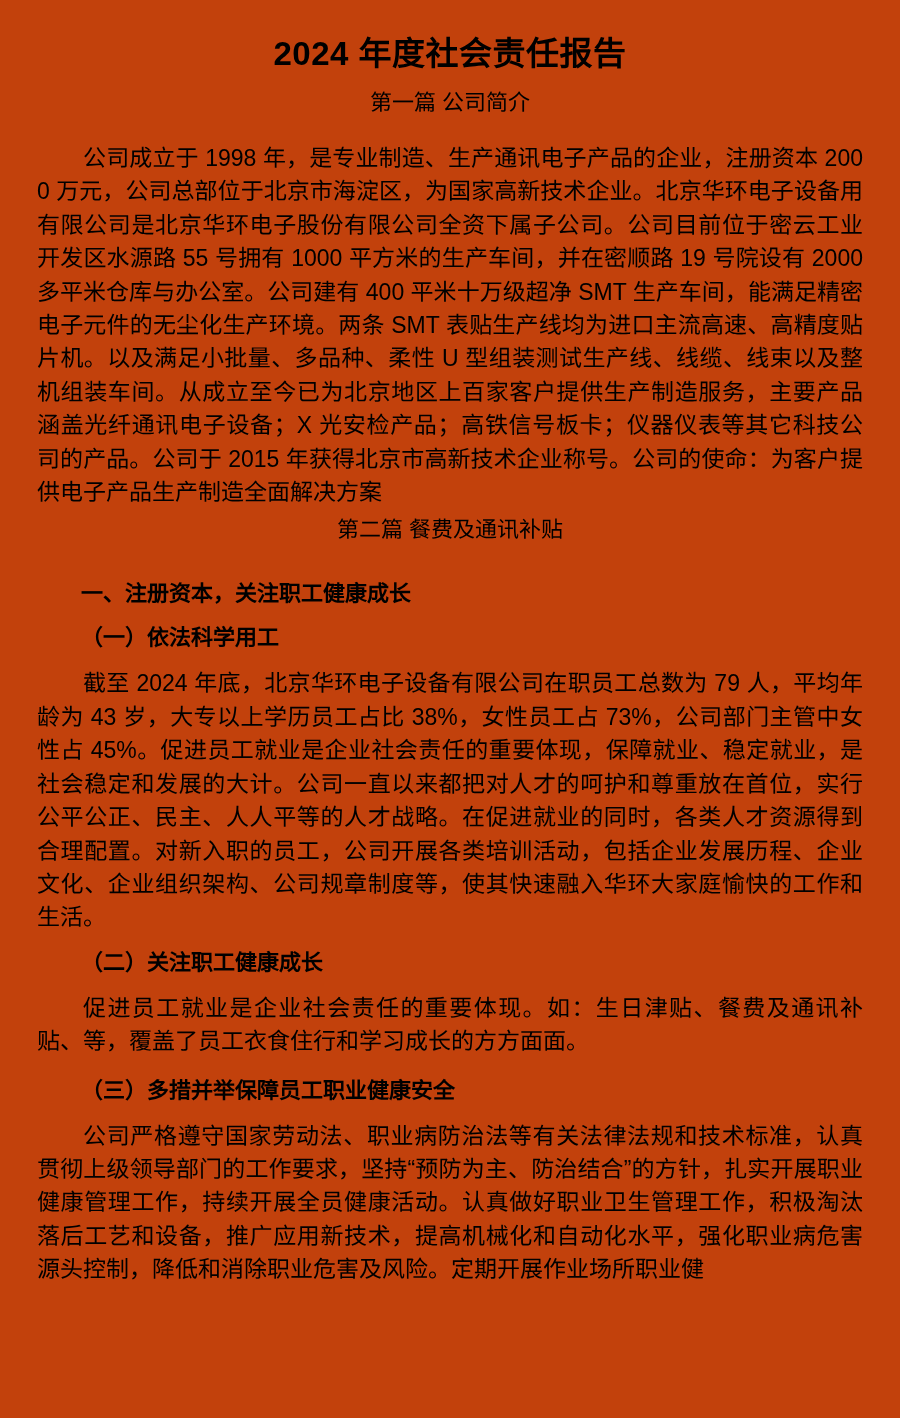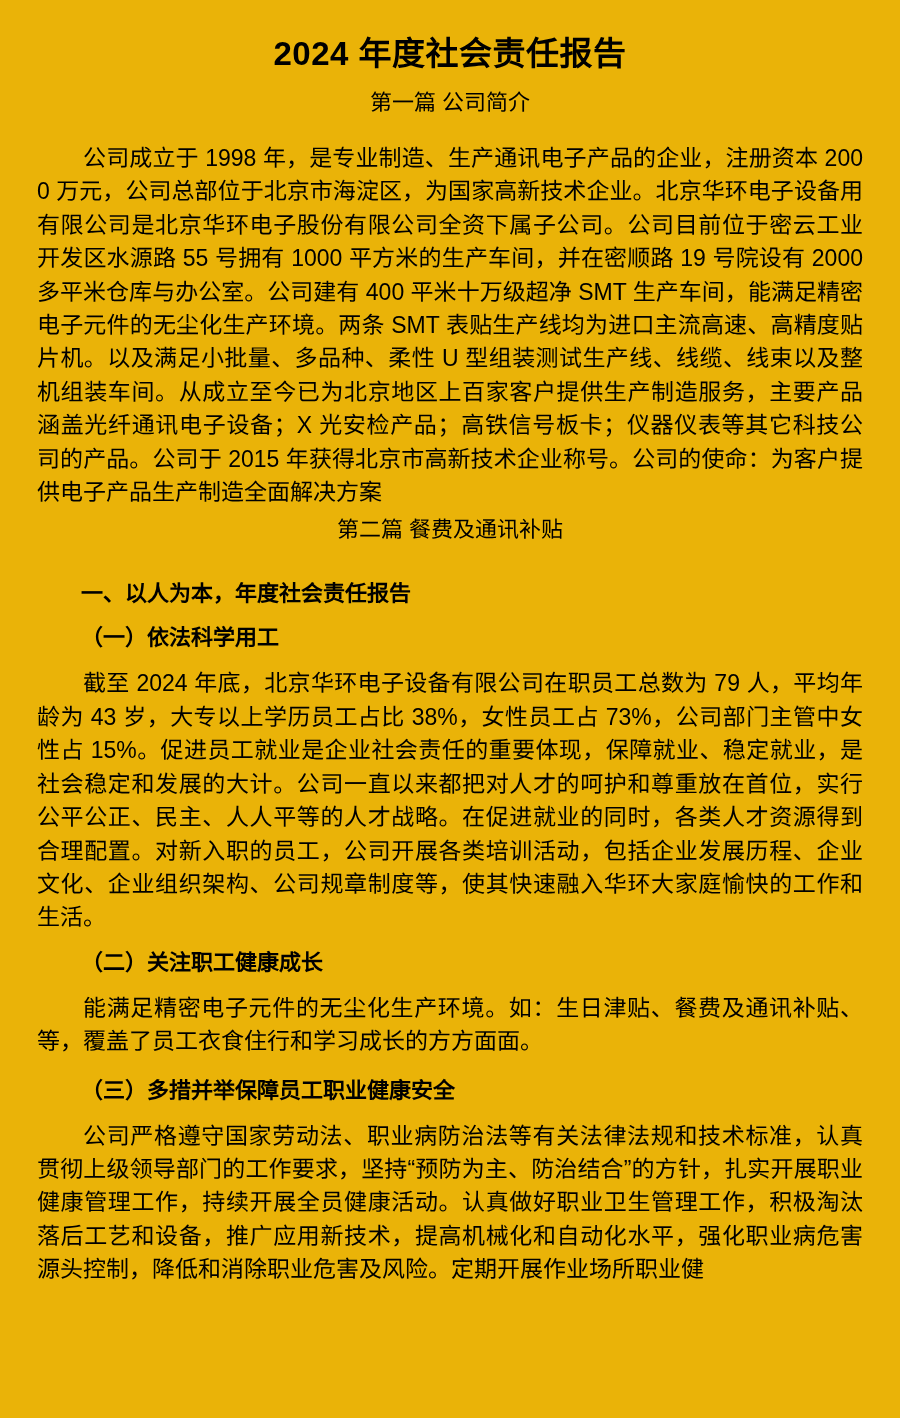--- a/index.html
+++ b/index.html
@@ -12,21 +12,21 @@
     height: 1418px;
     overflow: hidden;
     font-family: "Liberation Sans", "DejaVu Sans", sans-serif;
     color: #000000;
   }
   .page {
     box-sizing: border-box;
     width: 900px;
     height: 1418px;
     padding: 34px 37px 0 37px;
-    background: #eab308;
+    background: #c2410c;
   }
   .doc-title {
     margin: 0 0 14px 0;
     font-size: 33px;
     line-height: 40px;
     font-weight: 700;
     text-align: center;
     letter-spacing: 0.5px;
   }
   .part-heading {
@@ -79,28 +79,28 @@
 <div class="page">
 
   <h1 class="doc-title">2024 年度社会责任报告</h1>
 
   <h2 class="part-heading">第一篇 公司简介</h2>
 
   <p class="body-para">公司成立于 1998 年，是专业制造、生产通讯电子产品的企业，注册资本 2000 万元，公司总部位于北京市海淀区，为国家高新技术企业。北京华环电子设备用有限公司是北京华环电子股份有限公司全资下属子公司。公司目前位于密云工业开发区水源路 55 号拥有 1000 平方米的生产车间，并在密顺路 19 号院设有 2000 多平米仓库与办公室。公司建有 400 平米十万级超净 SMT 生产车间，能满足精密电子元件的无尘化生产环境。两条 SMT 表贴生产线均为进口主流高速、高精度贴片机。以及满足小批量、多品种、柔性 U 型组装测试生产线、线缆、线束以及整机组装车间。从成立至今已为北京地区上百家客户提供生产制造服务，主要产品涵盖光纤通讯电子设备；X 光安检产品；高铁信号板卡；仪器仪表等其它科技公司的产品。公司于 2015 年获得北京市高新技术企业称号。公司的使命：为客户提供电子产品生产制造全面解决方案</p>
 
   <h2 class="part-heading part2">第二篇 餐费及通讯补贴</h2>
 
-  <h3 class="chapter-heading">一、以人为本，年度社会责任报告</h3>
+  <h3 class="chapter-heading">一、注册资本，关注职工健康成长</h3>
 
   <h4 class="section-heading">（一）依法科学用工</h4>
 
-  <p class="body-para after-heading">截至 2024 年底，北京华环电子设备有限公司在职员工总数为 79 人，平均年龄为 43 岁，大专以上学历员工占比 38%，女性员工占 73%，公司部门主管中女性占 15%。促进员工就业是企业社会责任的重要体现，保障就业、稳定就业，是社会稳定和发展的大计。公司一直以来都把对人才的呵护和尊重放在首位，实行公平公正、民主、人人平等的人才战略。在促进就业的同时，各类人才资源得到合理配置。对新入职的员工，公司开展各类培训活动，包括企业发展历程、企业文化、企业组织架构、公司规章制度等，使其快速融入华环大家庭愉快的工作和生活。</p>
+  <p class="body-para after-heading">截至 2024 年底，北京华环电子设备有限公司在职员工总数为 79 人，平均年龄为 43 岁，大专以上学历员工占比 38%，女性员工占 73%，公司部门主管中女性占 45%。促进员工就业是企业社会责任的重要体现，保障就业、稳定就业，是社会稳定和发展的大计。公司一直以来都把对人才的呵护和尊重放在首位，实行公平公正、民主、人人平等的人才战略。在促进就业的同时，各类人才资源得到合理配置。对新入职的员工，公司开展各类培训活动，包括企业发展历程、企业文化、企业组织架构、公司规章制度等，使其快速融入华环大家庭愉快的工作和生活。</p>
 
   <h4 class="section-heading gap-top">（二）关注职工健康成长</h4>
 
 
-  <p class="body-para">能满足精密电子元件的无尘化生产环境。如：生日津贴、餐费及通讯补贴、等，覆盖了员工衣食住行和学习成长的方方面面。</p>
+  <p class="body-para">促进员工就业是企业社会责任的重要体现。如：生日津贴、餐费及通讯补贴、等，覆盖了员工衣食住行和学习成长的方方面面。</p>
 
   <h4 class="section-heading gap-top-lg">（三）多措并举保障员工职业健康安全</h4>
 
   <p class="body-para after-heading">公司严格遵守国家劳动法、职业病防治法等有关法律法规和技术标准，认真贯彻上级领导部门的工作要求，坚持“预防为主、防治结合”的方针，扎实开展职业健康管理工作，持续开展全员健康活动。认真做好职业卫生管理工作，积极淘汰落后工艺和设备，推广应用新技术，提高机械化和自动化水平，强化职业病危害源头控制，降低和消除职业危害及风险。定期开展作业场所职业健</p>
 
 </div>
 
 </body></html>

